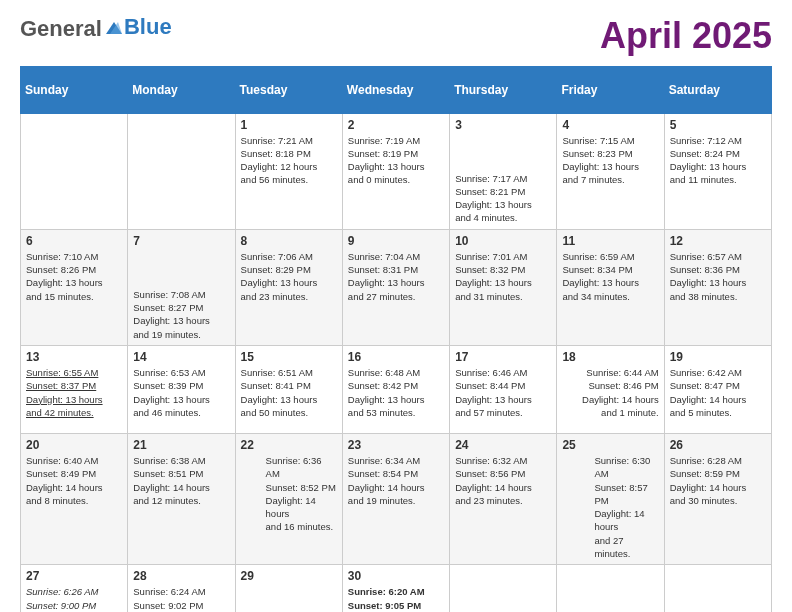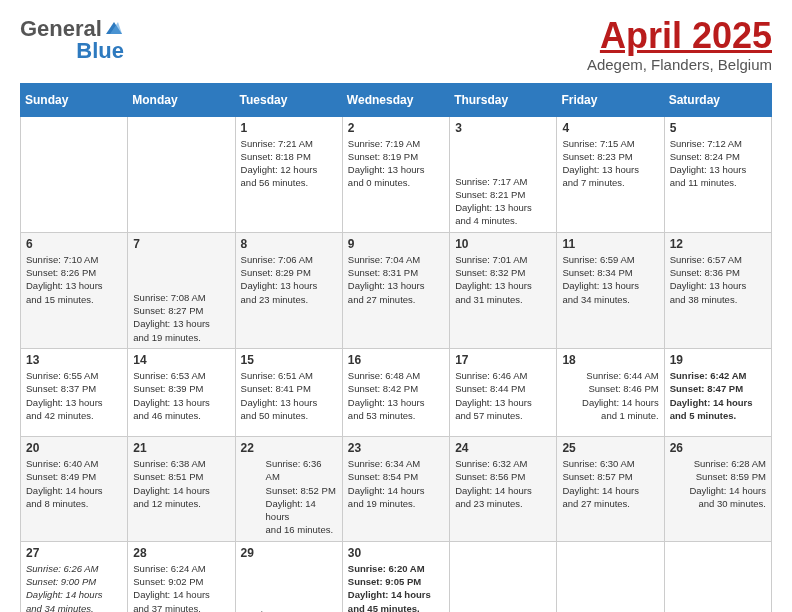--- a/index.html
+++ b/index.html
@@ -18,50 +18,49 @@
       flex-direction: column;
     }
     .header {
       display: flex;
       justify-content: space-between;
       align-items: flex-start;
       margin-bottom: 10px;
     }
     .logo {
       display: flex;
-      flex-direction: column;
-      align-items: flex-end;
+      flex-direction: row;
+      align-items: center;
     }
     .title-block {
       text-align: right;
     }
     .month-title {
       font-size: 36px;
       font-weight: bold;
-      color: #b91c1c;
+      color: #701a75;
       line-height: 1.1;
-      text-decoration: underline;
     }
     .location {
       font-size: 15px;
       color: #555;
     }
     .calendar {
       flex: 1;
       border: 1px solid #ccc;
       border-collapse: collapse;
       width: 100%;
       table-layout: fixed;
     }
     .calendar th {
       background-color: #2e7abf;
       color: #fff;
       font-size: 12px;
       font-weight: bold;
-      padding: 9px 4px;
+      padding: 16px 4px;
       text-align: left;
       border: 1px solid #2e7abf;
     }
     .calendar td {
       vertical-align: top;
       padding: 4px 5px;
       border: 1px solid #ccc;
       font-size: 10px;
       color: #333;
       background: #fff;
@@ -96,21 +95,20 @@
         <span style="font-size:22px;font-weight:bold;color:#555;">General</span>
         <svg width="20" height="16" viewBox="0 0 20 16" style="margin-top:-2px;">
           <polygon points="2,14 10,2 18,14" fill="#2e7abf"></polygon>
           <polygon points="6,14 14,2 18,14" fill="#5ba3e0" opacity="0.6"></polygon>
         </svg>
       </div>
       <span style="font-size:22px;font-weight:bold;color:#2e7abf;margin-top:-4px;">Blue</span>
     </div>
     <div class="title-block">
       <div class="month-title">April 2025</div>
-      <div class="location">Adegem, Flanders, Belgium</div>
     </div>
   </div>
 
   <table class="calendar">
     <thead>
       <tr>
         <th>Sunday</th>
         <th>Monday</th>
         <th>Tuesday</th>
         <th>Wednesday</th>
@@ -206,21 +204,21 @@
             <span class="day-num">12</span>
             <div class="day-detail" style="white-space: pre-line;">Sunrise: 6:57 AM
 Sunset: 8:36 PM
 Daylight: 13 hours
 and 38 minutes.</div>
           </td>
         </tr>
         <tr>
           <td>
             <span class="day-num">13</span>
-            <div class="day-detail" style="white-space: pre-line;">Sunrise: 6:55 AM
+            <div class="day-detail" style="white-space: pre-line; text-decoration: underline;">Sunrise: 6:55 AM
 Sunset: 8:37 PM
 Daylight: 13 hours
 and 42 minutes.</div>
           </td>
           <td>
             <span class="day-num">14</span>
             <div class="day-detail" style="white-space: pre-line;">Sunrise: 6:53 AM
 Sunset: 8:39 PM
 Daylight: 13 hours
 and 46 minutes.</div>
@@ -248,21 +246,21 @@
           </td>
           <td>
             <span class="day-num">18</span>
             <div class="day-detail" style="white-space: pre-line; text-align: right;">Sunrise: 6:44 AM
 Sunset: 8:46 PM
 Daylight: 14 hours
 and 1 minute.</div>
           </td>
           <td>
             <span class="day-num">19</span>
-            <div class="day-detail" style="white-space: pre-line; font-weight: bold;">Sunrise: 6:42 AM
+            <div class="day-detail" style="white-space: pre-line;">Sunrise: 6:42 AM
 Sunset: 8:47 PM
 Daylight: 14 hours
 and 5 minutes.</div>
           </td>
         </tr>
         <tr>
           <td>
             <span class="day-num">20</span>
             <div class="day-detail" style="white-space: pre-line;">Sunrise: 6:40 AM
 Sunset: 8:49 PM
@@ -292,28 +290,28 @@
           </td>
           <td>
             <span class="day-num">24</span>
             <div class="day-detail" style="white-space: pre-line;">Sunrise: 6:32 AM
 Sunset: 8:56 PM
 Daylight: 14 hours
 and 23 minutes.</div>
           </td>
           <td>
             <span class="day-num">25</span>
-            <div class="day-detail" style="white-space: pre-line;">Sunrise: 6:30 AM
+            <div class="day-detail" style="white-space: pre-line; margin-left: 32px;">Sunrise: 6:30 AM
 Sunset: 8:57 PM
 Daylight: 14 hours
 and 27 minutes.</div>
           </td>
           <td>
             <span class="day-num">26</span>
-            <div class="day-detail" style="white-space: pre-line; text-align: right;">Sunrise: 6:28 AM
+            <div class="day-detail" style="white-space: pre-line;">Sunrise: 6:28 AM
 Sunset: 8:59 PM
 Daylight: 14 hours
 and 30 minutes.</div>
           </td>
         </tr>
         <tr>
           <td>
             <span class="day-num">27</span>
             <div class="day-detail" style="white-space: pre-line; font-style: italic;">Sunrise: 6:26 AM
 Sunset: 9:00 PM

